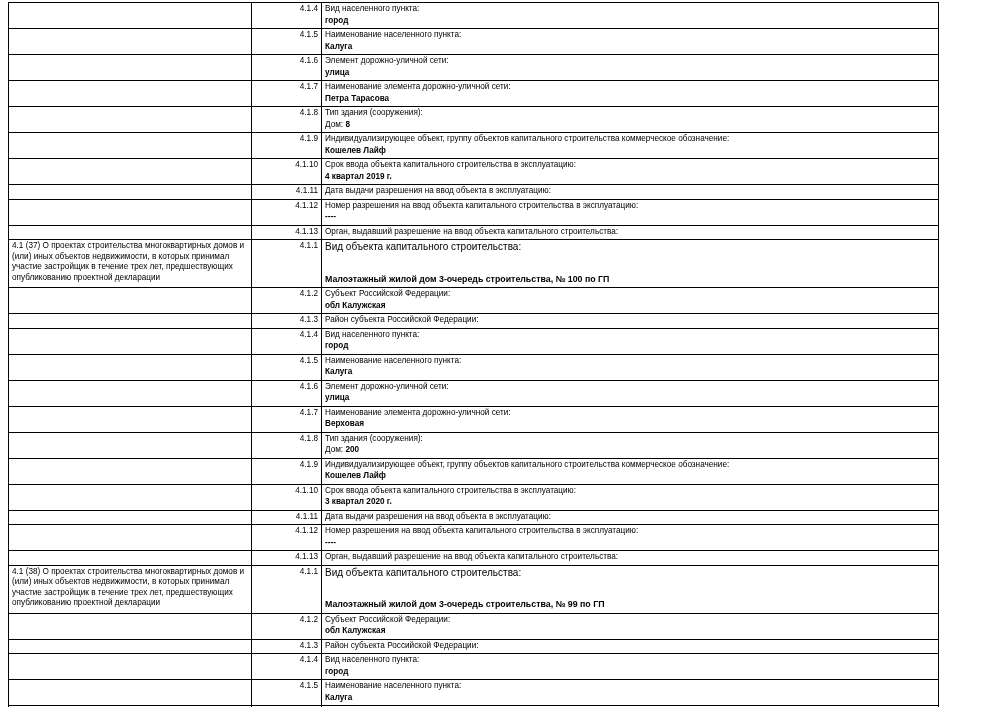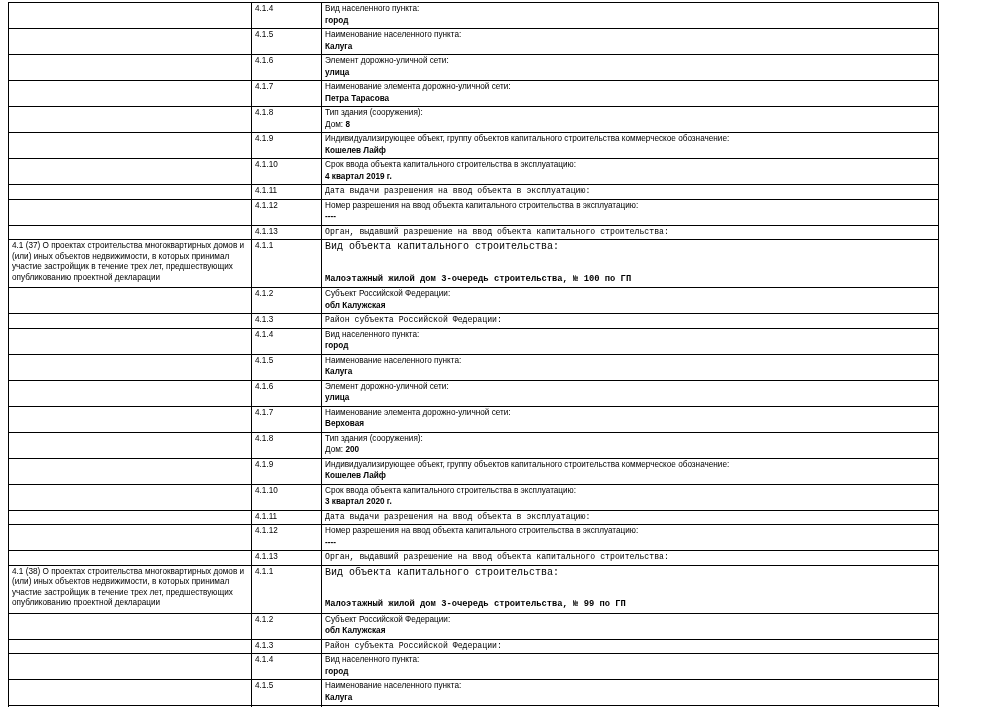--- a/index.html
+++ b/index.html
@@ -40,27 +40,27 @@
 
   td.sect {
     font-size: 8.2px;
     line-height: 1.33;
     padding-top: 3px;
   }
   td.num {
     font-size: 8.6px;
     vertical-align: middle;
     padding-left: 5px;
+    text-align: right;
   }
   td.val {
     font-size: 8.2px;
   }
   td.val.mid {
     vertical-align: middle;
-    font-family: Liberation Mono, monospace;
   }
   .lbl {
     display: block;
     font-weight: normal;
     white-space: nowrap;
     overflow: hidden;
   }
   .ans {
     display: block;
     font-weight: bold;

